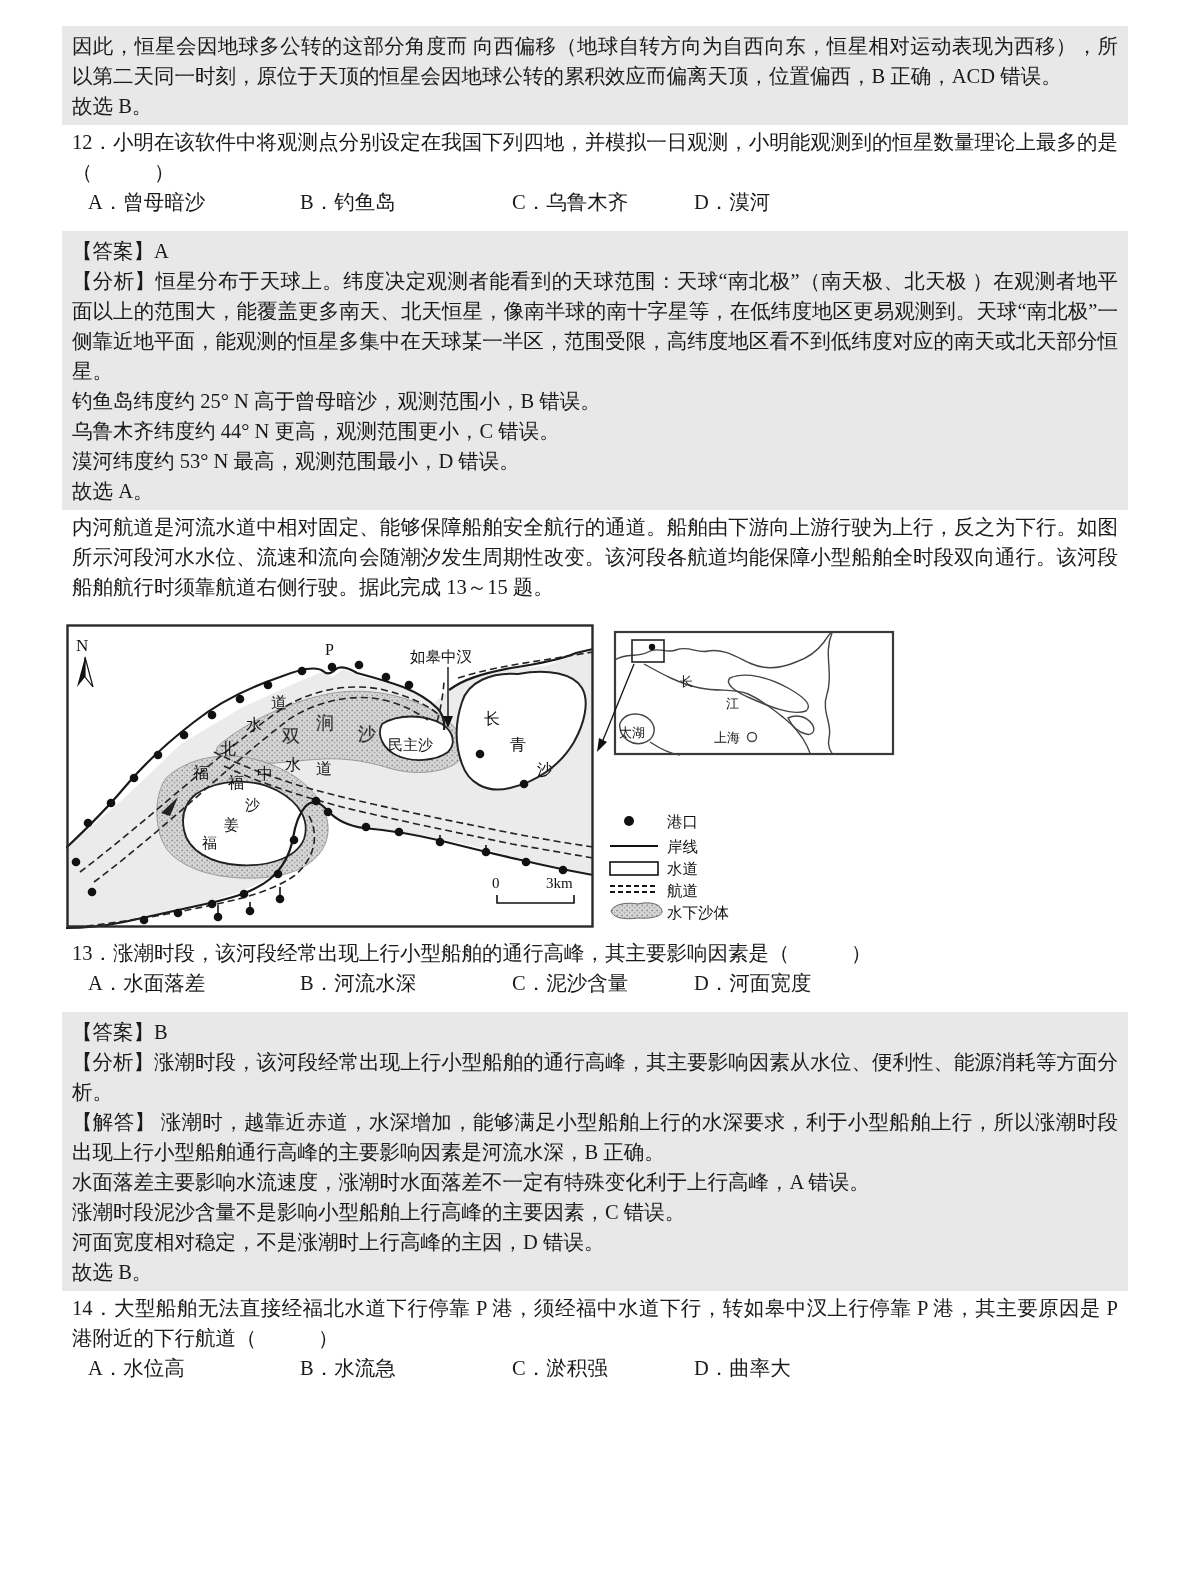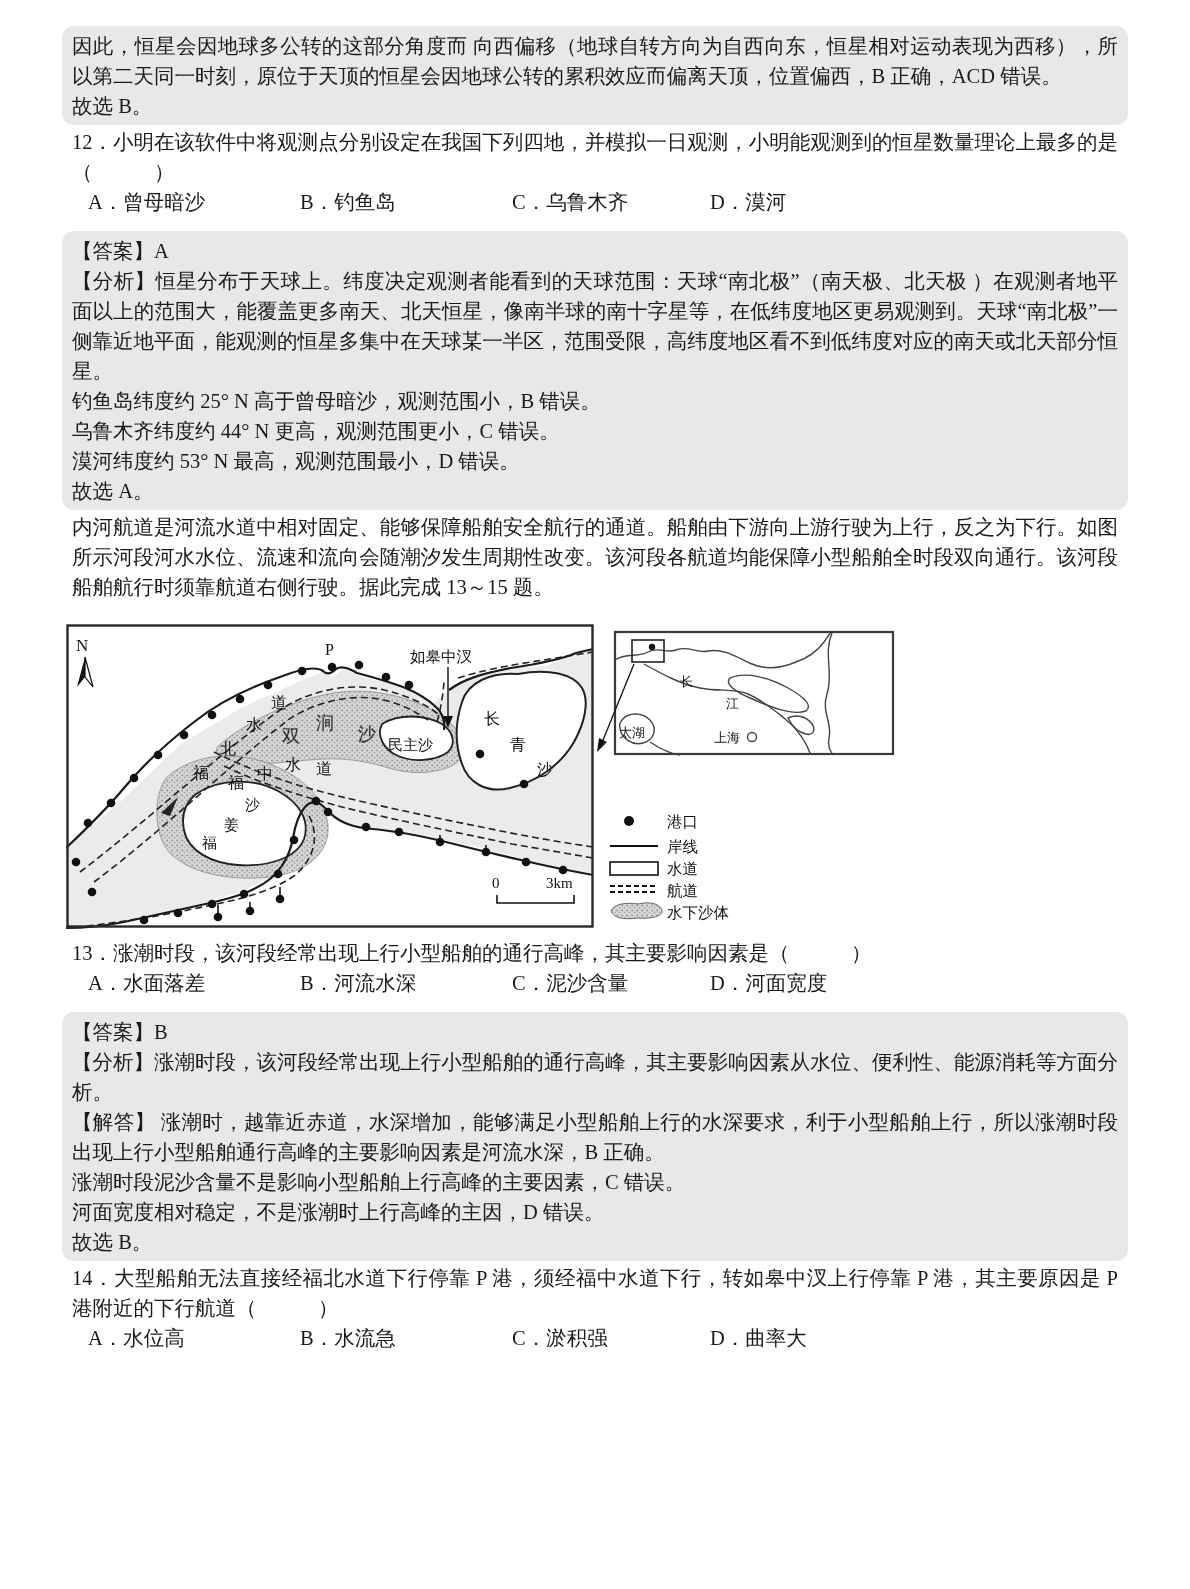--- a/index.html
+++ b/index.html
@@ -5,25 +5,25 @@
   html,body{margin:0;padding:0;background:#fff;}
   body{
     width:1190px;
     font-family:"Liberation Serif","DejaVu Serif",serif;
     font-size:20.5px;
     line-height:30px;
     color:#1a1a1a;
   }
   .content{padding:26px 66px 40px 66px;}
   p{margin:0;text-align:justify;}
-  .gray{background:#e8e8e8;padding:5px 10px 4px 10px;margin:0 -4px;border-radius:12px;}
+  .gray{background:#e8e8e8;padding:5px 10px 4px 10px;margin:0 -4px;}
   .white-blk{padding:2px 6px 14px 6px;}
   .opts{position:relative;height:30px;}
   .opts span{position:absolute;top:0;white-space:nowrap;}
-  .o1{left:16px;} .o2{left:228px;} .o3{left:440px;} .o4{left:638px;}
+  .o1{left:16px;} .o2{left:228px;} .o3{left:440px;} .o4{left:622px;}
   .fig{margin:8px 0 6px 0;}
   .fig svg{display:block;}
   text{font-family:"Liberation Serif","DejaVu Serif",serif;fill:#111;}
 </style>
 </head>
 <body>
 
 <div class="content">
 
   <div class="gray">
@@ -241,20 +241,21 @@
       <span class="o2">B．河流水深</span>
       <span class="o3">C．泥沙含量</span>
       <span class="o4">D．河面宽度</span>
     </div>
   </div>
 
   <div class="gray">
     <p>【答案】B</p>
     <p>【分析】涨潮时段，该河段经常出现上行小型船舶的通行高峰，其主要影响因素从水位、便利性、能源消耗等方面分析。</p>
     <p>【解答】 涨潮时，越靠近赤道，水深增加，能够满足小型船舶上行的水深要求，利于小型船舶上行，所以涨潮时段出现上行小型船舶通行高峰的主要影响因素是河流水深，B 正确。</p>
+    <p>水面落差主要影响水流速度，涨潮时水面落差不一定有特殊变化利于上行高峰，A 错误。</p>
     <p>涨潮时段泥沙含量不是影响小型船舶上行高峰的主要因素，C 错误。</p>
     <p>河面宽度相对稳定，不是涨潮时上行高峰的主因，D 错误。</p>
     <p>故选 B。</p>
   </div>
 
   <div class="white-blk">
     <p>14．大型船舶无法直接经福北水道下行停靠 P 港，须经福中水道下行，转如皋中汊上行停靠 P 港，其主要原因是 P 港附近的下行航道（　　　）</p>
     <div class="opts">
       <span class="o1">A．水位高</span>
       <span class="o2">B．水流急</span>

